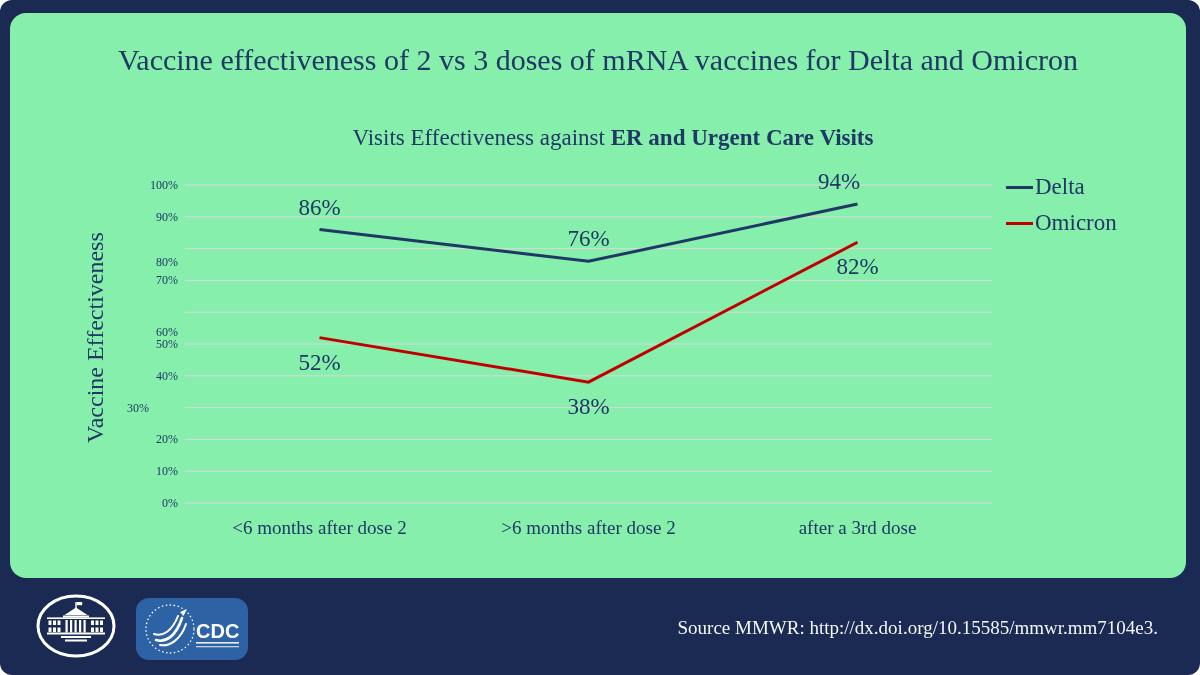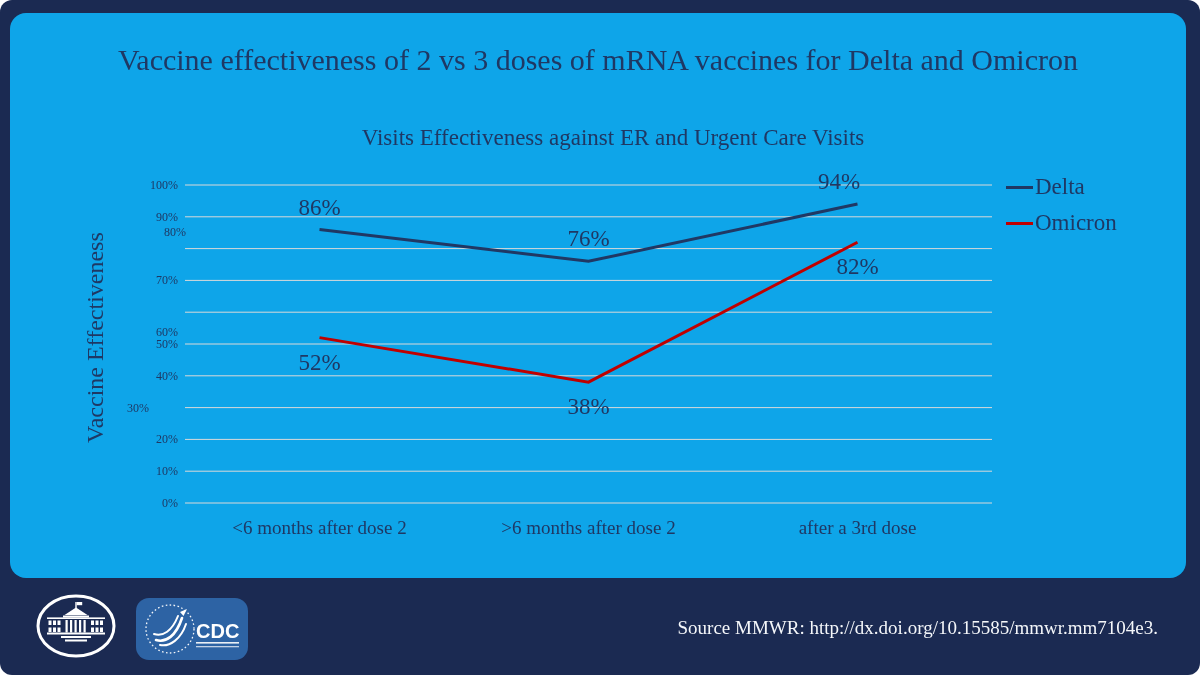--- a/index.html
+++ b/index.html
@@ -4,24 +4,24 @@
 <style>
   :root{
     --navy:#1b2a52; --ink:#1f3864; --grid:#d9d9d9; --cdcblue:#2d63a4; --src:#f5f7fa;
   }
   html,body{margin:0;padding:0;}
   body{
     width:1200px;height:675px;position:relative;background:#ffffff;overflow:hidden;
     font-family:"Liberation Serif","DejaVu Serif",serif;color:var(--ink);
   }
   .frame{position:absolute;inset:0;background:var(--navy);border-radius:12px;}
-  .card{position:absolute;left:10px;top:13px;width:1176px;height:565px;background:#0ea5e9;border-radius:16px;}
+  .card{position:absolute;left:10px;top:13px;width:1176px;height:565px;background:#86efac;border-radius:16px;}
   .title{position:absolute;top:27px;left:0;width:100%;text-align:center;font-size:30px;line-height:40px;color:var(--ink);white-space:nowrap;}
   .subtitle{position:absolute;top:110px;left:103px;width:1000px;text-align:center;font-size:23px;line-height:30px;color:var(--ink);white-space:nowrap;}
-  .subtitle .bold{font-weight:normal;text-align:right;}
+  .subtitle .bold{font-weight:bold;text-align:right;}
   .y-title{
     position:absolute;left:68px;top:159px;height:331px;width:34px;
     writing-mode:vertical-rl;transform:rotate(180deg);text-align:center;
     font-size:24px;line-height:34px;color:var(--ink);white-space:nowrap;
   }
   #chart-svg{position:absolute;left:0;top:0;width:1176px;height:565px;}
   .gridline{stroke:var(--grid);stroke-width:1;}
   .series-line{fill:none;stroke-width:3;}
   #yticks,#xticks,#plot-labels{position:absolute;inset:0;pointer-events:none;}
   .ytick{position:absolute;left:88px;width:80px;text-align:right;font-size:12px;line-height:24px;color:var(--ink);}
@@ -60,21 +60,21 @@
       </svg>
     <div id="yticks">
         <div class="ytick" style="top: 478px;">0%</div>
         <div class="ytick" style="top: 446.2px;">10%</div>
         <div class="ytick" style="top: 414.4px;">20%</div>
         <div class="ytick" style="top: 382.6px; text-align: center;">30%</div>
         <div class="ytick" style="top: 350.8px;">40%</div>
         <div class="ytick" style="top: 319px;">50%</div>
         <div class="ytick" style="top: 287.2px; margin-top: 20px;">60%</div>
         <div class="ytick" style="top: 255.4px;">70%</div>
-        <div class="ytick" style="top: 207px; margin-left: 8px;">80%</div>
+        <div class="ytick" style="top: 237px;">80%</div>
         <div class="ytick" style="top: 191.8px;">90%</div>
         <div class="ytick" style="top: 160px;">100%</div>
       </div>
     <div id="xticks">
         <div class="xtick" style="left: 159.5px;">&lt;6 months after dose 2</div>
         <div class="xtick" style="left: 428.5px;">&gt;6 months after dose 2</div>
         <div class="xtick" style="left: 697.5px;">after a 3rd dose</div>
       </div>
     <div id="plot-labels">
         <div class="dlabel" style="left: 269.5px; top: 181.52px;">86%</div>

